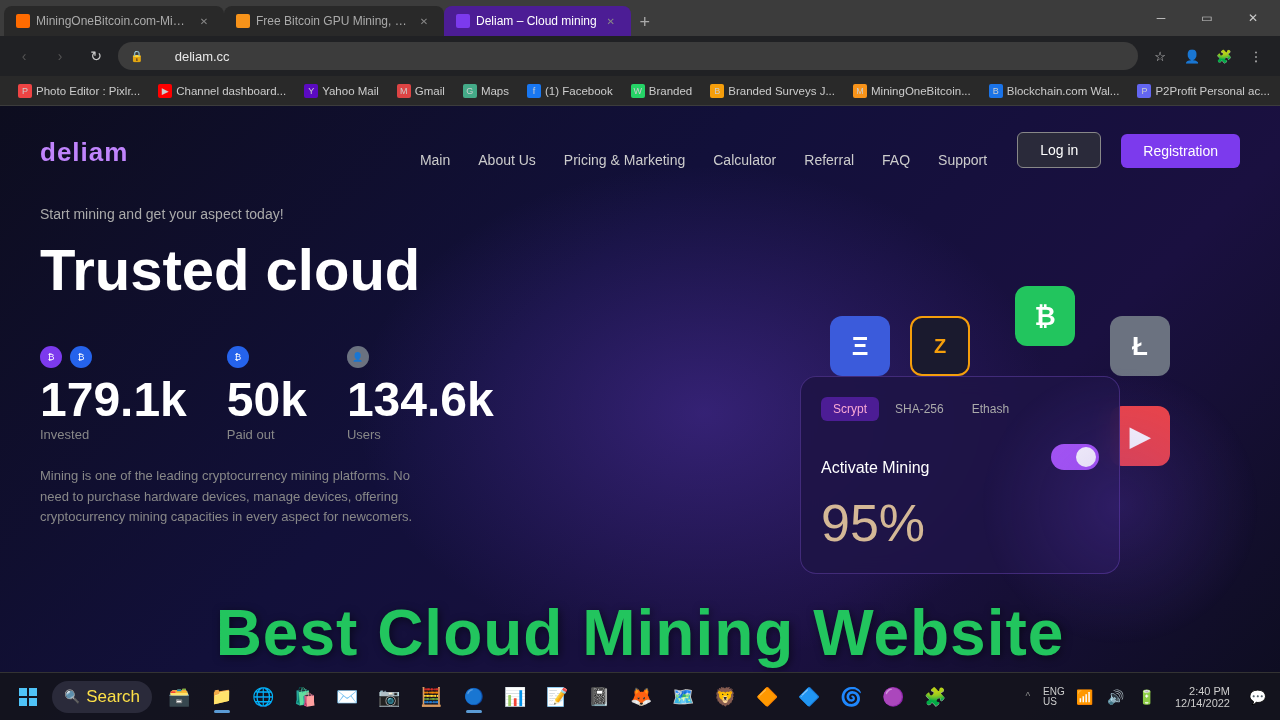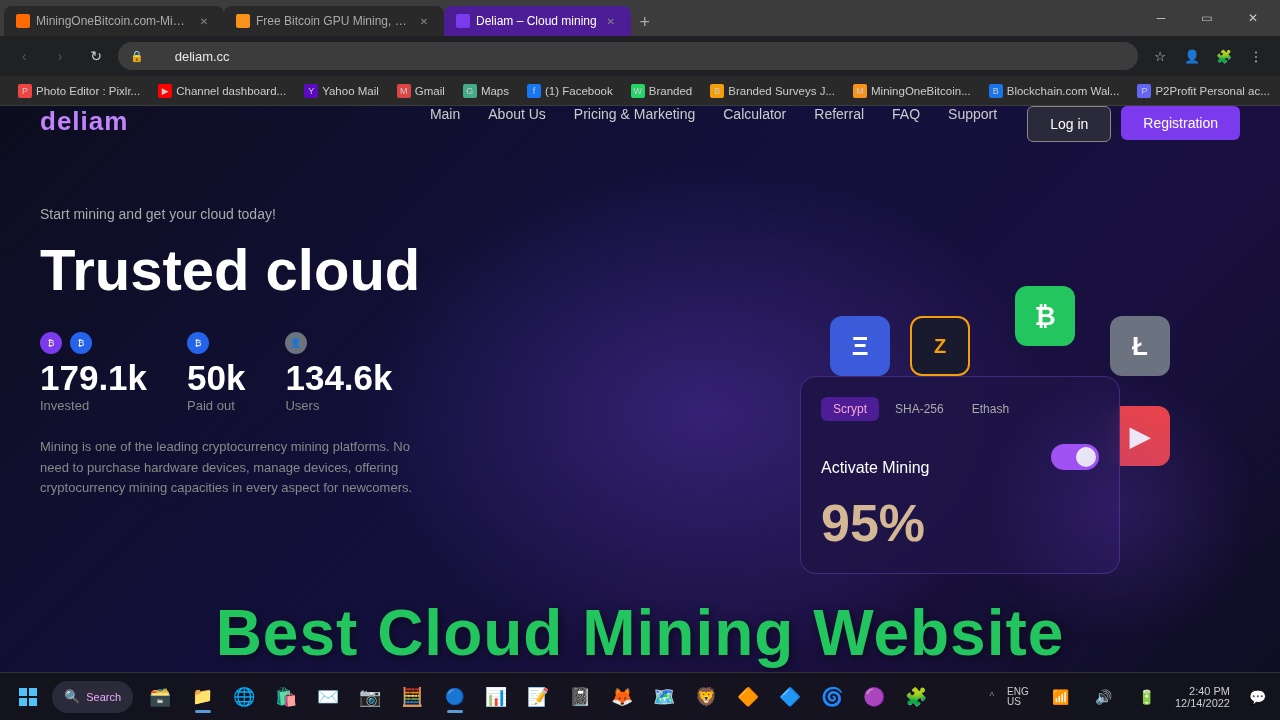--- a/index.html
+++ b/index.html
@@ -28,42 +28,42 @@
     .bookmark-item { display: flex; align-items: center; gap: 4px; padding: 3px 8px; border-radius: 4px; font-size: 11.5px; color: #ccc; cursor: pointer; white-space: nowrap; }
     .bm-icon { width: 14px; height: 14px; border-radius: 2px; flex-shrink: 0; background: #555; display: flex; align-items: center; justify-content: center; font-size: 9px; }
 
     
     .page { position: relative; width: 100%; height: calc(720px - 36px - 40px - 30px); background: linear-gradient(135deg, #0d0d1f 0%, #12103a 40%, #1a1040 70%, #0d0d1f 100%); overflow: hidden; }
 
     
     .page::before { content: ''; position: absolute; top: 50%; left: 55%; transform: translate(-50%, -50%); width: 700px; height: 500px; background: radial-gradient(ellipse, rgba(100, 60, 200, 0.4) 0%, transparent 70%); pointer-events: none; }
 
     
-    .navbar { display: flex; align-items: flex-start; height: 70px; padding: 0 40px; position: relative; z-index: 10; }
+    .navbar { display: flex; align-items: flex-end; height: 70px; padding: 8px 40px; position: relative; z-index: 10; }
     .logo { font-size: 26px; font-weight: 700; color: #a855f7; letter-spacing: 1px; margin-right: auto; }
     .logo span { color: #c084fc; }
     .nav-links { display: flex; align-items: center; gap: 28px; margin-right: 30px; }
     .nav-link { font-size: 14px; color: #ccc; cursor: pointer; text-decoration: none; }
     .btn-login { padding: 9px 22px; border: 1px solid #888; border-radius: 6px; background: #2a2a3a; color: #fff; font-size: 14px; cursor: pointer; }
-    .btn-register { padding: 9px 22px; border: none; border-radius: 6px; background: #7c3aed; color: #fff; font-size: 14px; cursor: pointer; margin-left: 10px; }
+    .btn-register { padding: 9px 22px; border: none; border-radius: 6px; background: #7c3aed; color: #fff; font-size: 14px; cursor: pointer; margin-left: 20px; }
 
     
     .hero { padding: 30px 40px 0 40px; position: relative; z-index: 5; }
     .hero-subtitle { font-size: 14px; color: #aaa; margin-bottom: 16px; }
-    .hero-title { font-size: 58px; font-weight: 900; line-height: 1.1; color: #fff; margin-bottom: 30px; max-width: 580px; }
+    .hero-title { font-size: 58px; font-weight: 900; line-height: 1.1; color: #fff; margin-bottom: 44px; max-width: 580px; }
 
     
     .stats-row { display: flex; gap: 40px; margin-bottom: 24px; }
     .stat-item { display: flex; flex-direction: column; }
     .stat-icon-row { display: flex; gap: 8px; margin-bottom: 4px; }
     .stat-icon { width: 22px; height: 22px; border-radius: 50%; display: flex; align-items: center; justify-content: center; font-size: 11px; }
     .stat-icon.purple { background: #7c3aed; }
     .stat-icon.blue { background: #2563eb; }
     .stat-icon.gray { background: #6b7280; }
-    .stat-number { font-size: 35px; font-weight: 800; color: #fff; }
+    .stat-number { font-size: 48px; font-weight: 800; color: #fff; }
     .stat-label { font-size: 13px; color: #888; }
 
     
     .hero-desc { font-size: 13px; color: #888; max-width: 380px; line-height: 1.6; margin-bottom: 21px; }
 
     
     .btn-start { padding: 14px 32px; background: #f59e0b; border: none; border-radius: 8px; color: #1a0a00; font-size: 15px; font-weight: 700; cursor: pointer; }
 
     
     .crypto-visual { position: absolute; right: 60px; top: 180px; width: 420px; height: 400px; }
@@ -78,36 +78,36 @@
 
     
     .mining-card { position: absolute; top: 90px; left: 0; width: 320px; background: rgba(30, 20, 70, 0.9); border: 1px solid rgba(120, 80, 200, 0.4); border-radius: 16px; padding: 20px; backdrop-filter: blur(10px); }
     .mining-card-tabs { display: flex; gap: 4px; margin-bottom: 16px; }
     .mc-tab { padding: 5px 12px; border-radius: 6px; font-size: 12px; color: #aaa; cursor: pointer; }
     .mc-tab.active { background: #4c1d95; color: #f9a8d4; }
     .mc-toggle-row { display: flex; align-items: center; justify-content: space-between; margin-bottom: 16px; }
     .mc-toggle-label { font-size: 16px; color: #fff; margin-top: 22px; }
     .toggle-switch { width: 48px; height: 26px; background: #a855f7; border-radius: 13px; position: relative; cursor: pointer; }
     .toggle-knob { position: absolute; right: 3px; top: 3px; width: 20px; height: 20px; background: #fff; border-radius: 50%; }
-    .mc-percent { font-size: 52px; font-weight: 700; color: #d4b896; }
+    .mc-percent { font-size: 52px; font-weight: 400; color: #d4b896; }
 
     
     .overlay-banner { position: absolute; bottom: 50px; left: 0; width: 100%; text-align: center; font-size: 64px; font-weight: 900; color: #22c55e; z-index: 20; letter-spacing: 1px; text-shadow: 2px 2px 8px rgba(0,0,0,0.5); pointer-events: none; }
 
     
     .taskbar { position: absolute; bottom: 0; left: 0; width: 100%; height: 48px; background: rgba(20,20,30,0.95); border-top: 1px solid #333; display: flex; align-items: center; padding: 0 8px; gap: 4px; z-index: 100; }
     .task-start { width: 40px; height: 40px; display: flex; align-items: center; justify-content: center; font-size: 20px; color: #5b9bd5; cursor: pointer; border-radius: 4px; }
     .search-bar { display: flex; align-items: center; background: #2a2a3a; border-radius: 20px; height: 32px; padding: 0 12px; gap: 6px; cursor: pointer; }
     .search-icon { font-size: 13px; color: #888; }
-    .search-text { font-size: 11px; color: #f0abfc; }
+    .search-text { font-size: 17px; color: #fde047; }
     .task-icons { display: flex; align-items: center; gap: 2px; margin-left: 4px; }
     .task-icon { width: 40px; height: 40px; display: flex; align-items: center; justify-content: center; font-size: 18px; cursor: pointer; border-radius: 4px; position: relative; }
     .task-icon.active::after { content: ''; position: absolute; bottom: 4px; left: 50%; transform: translateX(-50%); width: 16px; height: 3px; background: #5b9bd5; border-radius: 2px; }
     .sys-tray { margin-left: auto; display: flex; align-items: center; gap: 6px; }
-    .tray-icons { display: flex; align-items: center; gap: 15px; }
+    .tray-icons { display: flex; align-items: center; gap: 3px; }
     .tray-icon { width: 28px; height: 28px; display: flex; align-items: center; justify-content: center; font-size: 14px; color: #ccc; cursor: pointer; }
     .tray-time { display: flex; flex-direction: column; align-items: flex-end; font-size: 11px; color: #ccc; padding: 0 8px; }
     .tray-show { width: 12px; height: 40px; display: flex; align-items: center; justify-content: center; font-size: 10px; color: #888; cursor: pointer; }
 
     
     .fav-mining { background: #ff6b00; }
     .fav-bitcoin { background: #f7931a; }
     .fav-deliam { background: #7c3aed; }
   </style>
 </head>
@@ -217,21 +217,21 @@
       <a class="nav-link">Calculator</a>
       <a class="nav-link">Referral</a>
       <a class="nav-link">FAQ</a>
       <a class="nav-link">Support</a>
     </div>
     <button class="btn-login">Log in</button>
     <button class="btn-register">Registration</button>
   </nav>
 
   <div class="hero">
-    <p class="hero-subtitle">Start mining and get your cloud today!</p>
+    <p class="hero-subtitle">Start mining and get your aspect today!</p>
     <h1 class="hero-title">
       <span>Trusted cloud</span><br>
     </h1>
 
     
     <div class="stats-row">
       <div class="stat-item">
         <div class="stat-icon-row">
           <div class="stat-icon purple" style="font-size:9px;">₿</div>
           <div class="stat-icon blue" style="font-size:9px;">₿</div>

